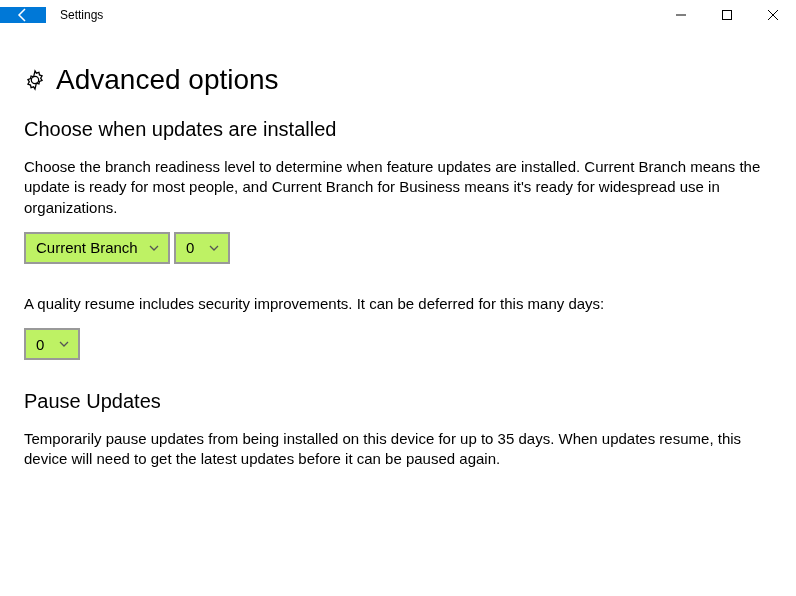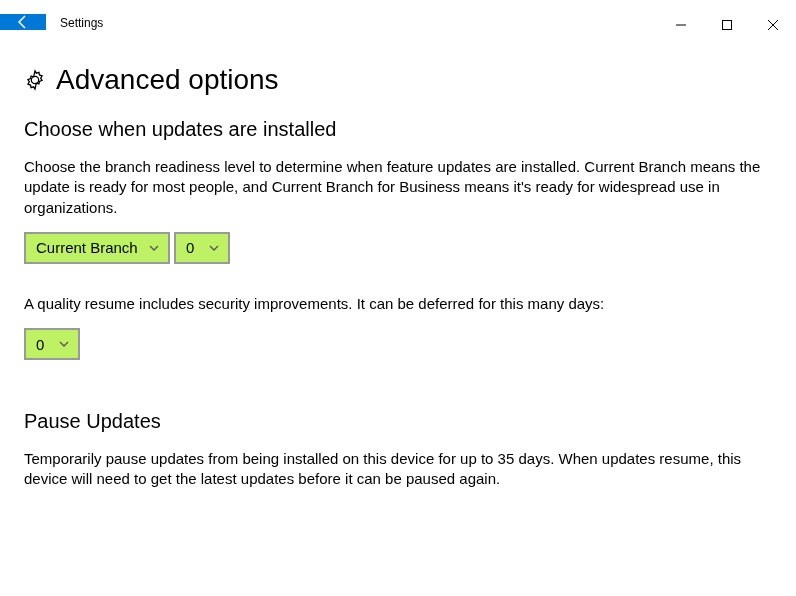--- a/index.html
+++ b/index.html
@@ -7,21 +7,21 @@
     font-family: "Segoe UI", -apple-system, sans-serif;
     font-size: 15px;
     color: #000;
     background: #fff;
     width: 796px;
     height: 596px;
     overflow: hidden;
   }
   .titlebar {
     display: flex;
-    align-items: flex-end;
+    align-items: center;
     height: 30px;
   }
   .back-btn {
     width: 46px;
     background: #0078d7;
     display: flex;
     align-items: center;
     justify-content: center;
     cursor: pointer;
   }
@@ -80,21 +80,21 @@
     cursor: pointer;
     margin-bottom: 30px;
     background: #bef264;
   }
   .dropdown-value {
     font-size: 15px;
     margin-right: 10px;
   }
   .dropdown svg { width: 12px; height: 12px; }
   .dropdown.small .dropdown-value { min-width: 12px; }
-  .section2 { margin-top: 20px; }
+  .section2 { }
 </style>
 </head>
 <body>
 
 <div class="titlebar">
   <div class="back-btn">
     <svg viewBox="0 0 16 16">
       <path d="M10 2 L4 8 L10 14" stroke="#fff" stroke-width="1.5" fill="none"></path>
     </svg>
   </div>

